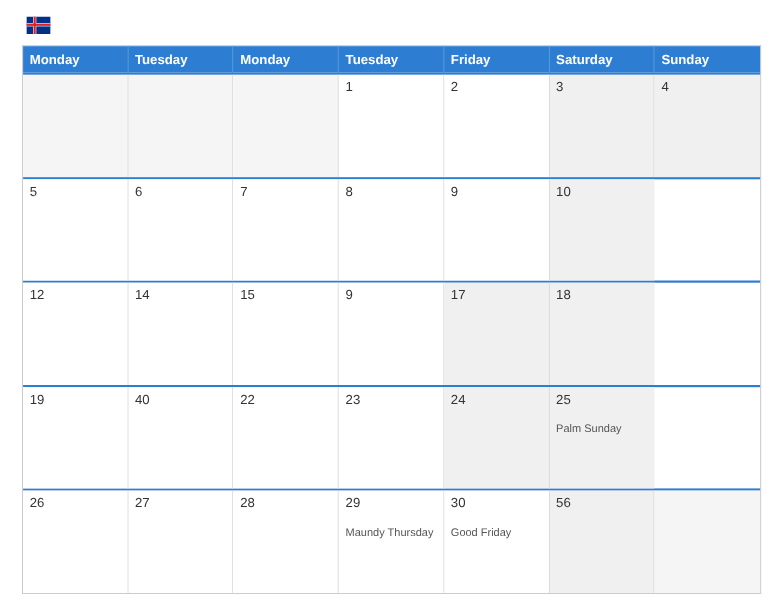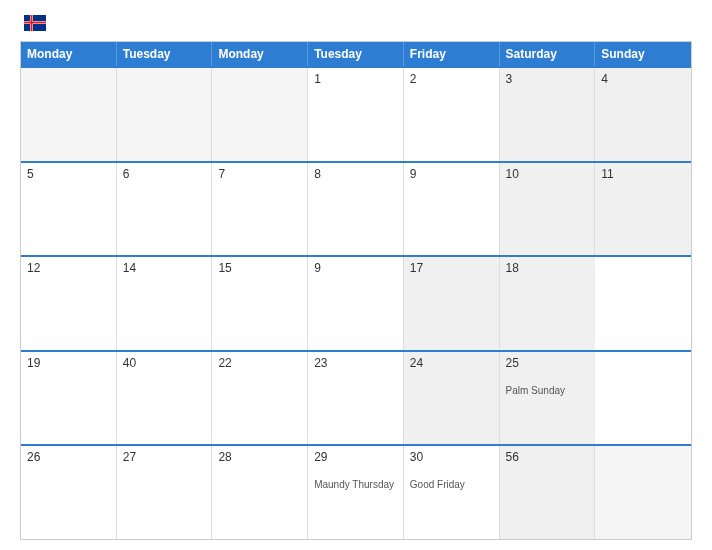--- a/index.html
+++ b/index.html
@@ -178,23 +178,20 @@
           </div>
           <div class="cal-cell normal">
             <span class="day-num">8</span>
           </div>
           <div class="cal-cell normal">
             <span class="day-num">9</span>
           </div>
           <div class="cal-cell weekend-sat">
             <span class="day-num">10</span>
           </div>
-          <div class="cal-cell weekend-sun">
-            <span class="day-num">11</span>
-          </div>
         </div>
         <div class="cal-week">
           <div class="cal-cell normal">
             <span class="day-num">12</span>
           </div>
           <div class="cal-cell normal">
             <span class="day-num">14</span>
           </div>
           <div class="cal-cell normal">
             <span class="day-num">15</span>

